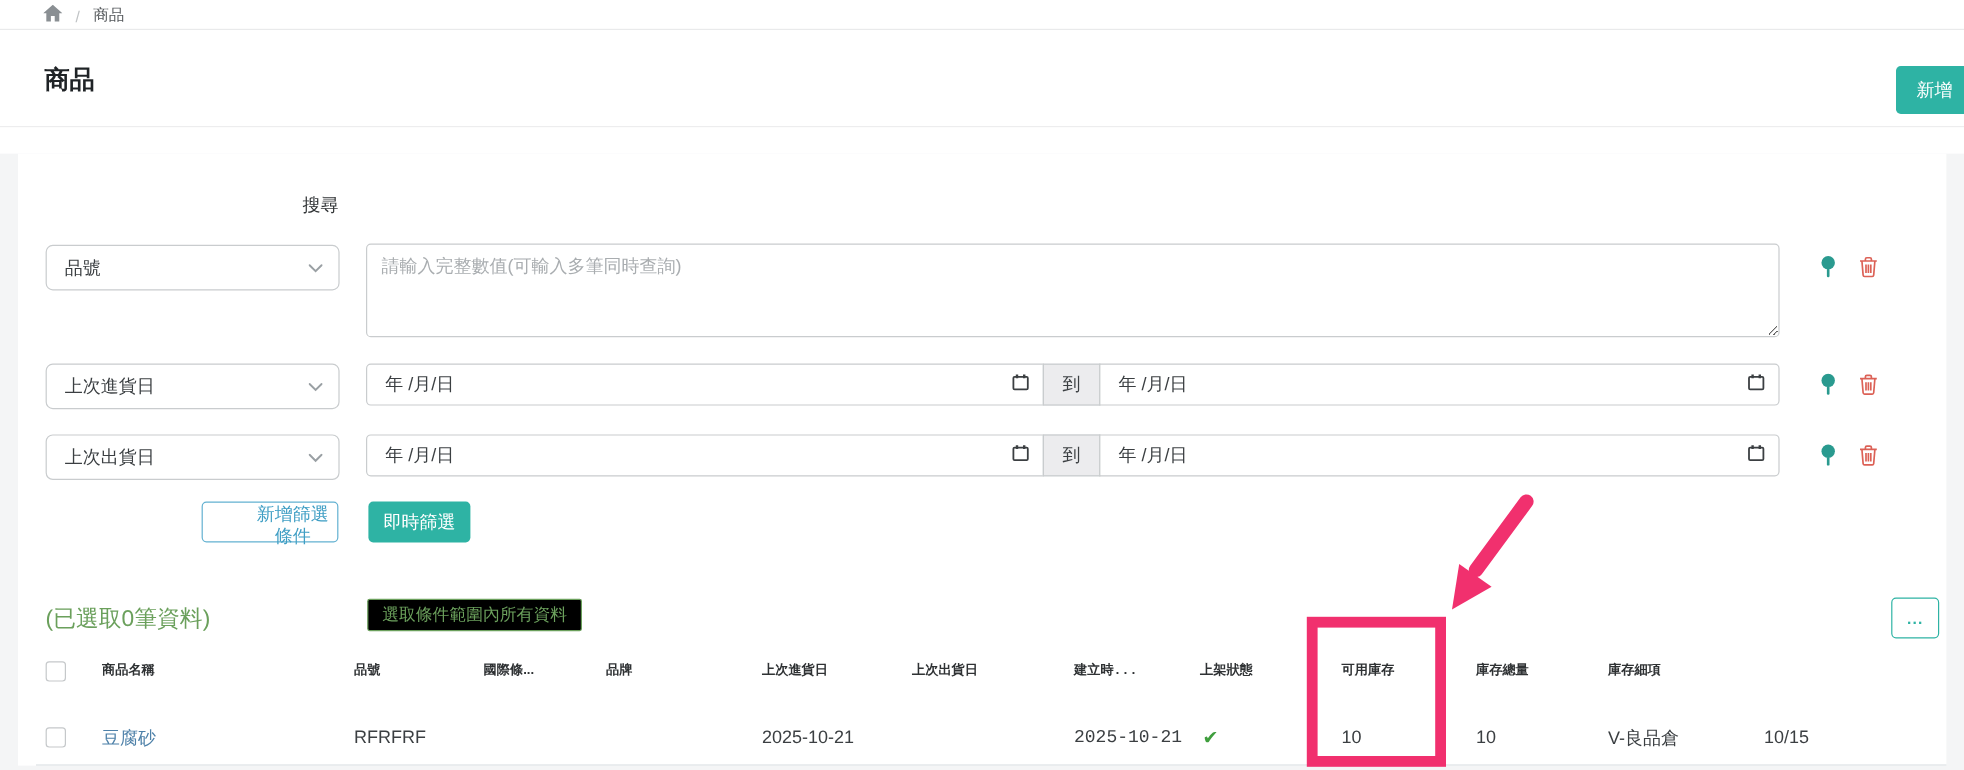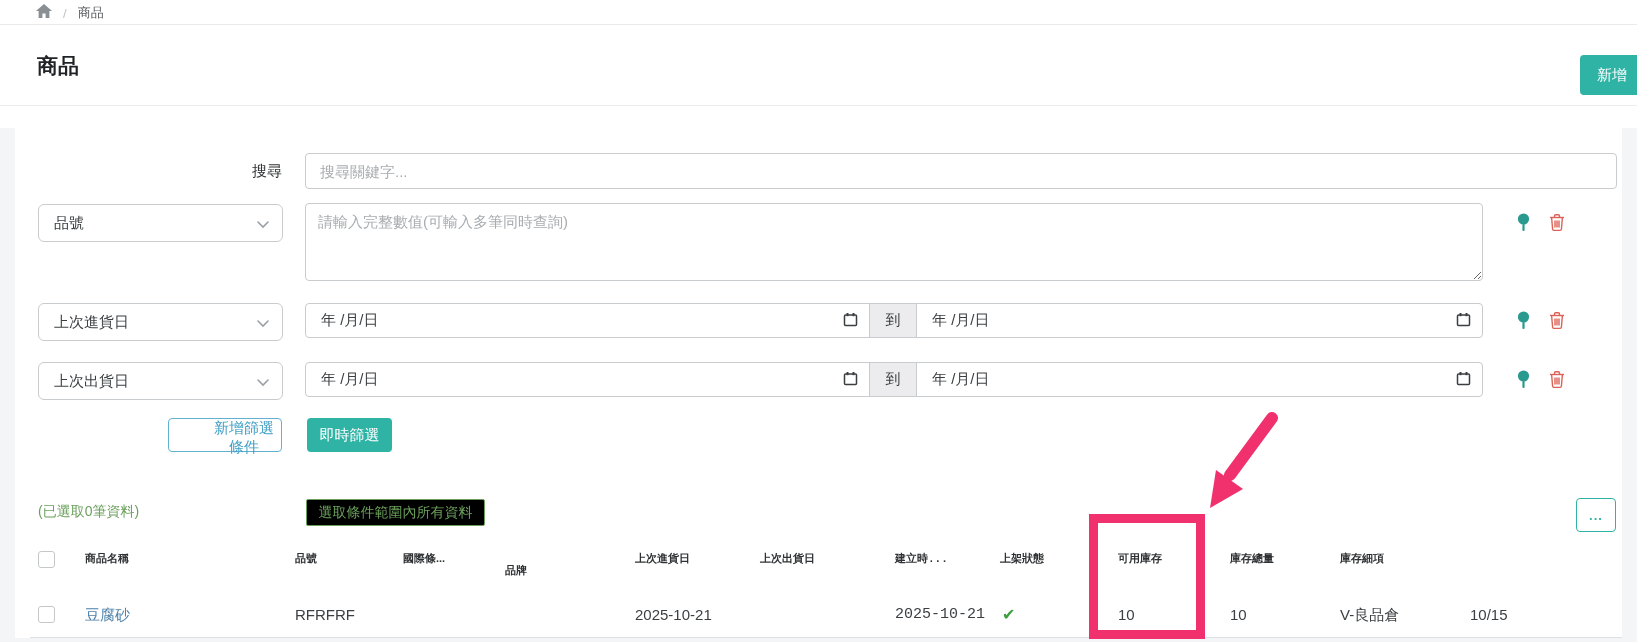--- a/index.html
+++ b/index.html
@@ -51,35 +51,35 @@
   .pin-x { left:1516px; } .trash-x { left:1549px; }
   .icons-r2 { top:213px; } .icons-r3 { top:311px; } .icons-r4 { top:370px; }
 
   .btn-outline-blue { left:168px; top:418px; width:114px; height:34px; background:#fff;
                       border:1px solid #63b1d1; border-radius:4px; color:#3f9ec4; font-size:15px;
                       font-family:inherit; cursor:pointer;padding-left:38px; }
   .btn-teal { left:307px; top:418px; width:85px; height:34px; background:#2eb3a4; border:none;
               border-radius:4px; color:#fff; font-size:15px; font-family:inherit; cursor:pointer; }
 
   
-  .sel-summary { left:38px; top:503px; font-size:14px; color:#6ba05c; }
+  .sel-summary { left:38px; top:503px; font-size:19px; color:#6ba05c; }
   .btn-outline-green { left:306px; top:499px; width:179px; height:27px; background:#000000;
                        border:1px solid #6ba05c; border-radius:2px; color:#6ba05c; font-size:14px;
                        font-family:inherit; cursor:pointer; }
   .btn-more { left:1576px; top:498px; width:40px; height:34px; background:#fff;
               border:1px solid #2eb3a4; border-radius:4px; color:#2eb3a4; font-size:13px;
               font-weight:bold; letter-spacing:1px; font-family:inherit; cursor:pointer; }
 
   
   .checkbox { width:17px; height:17px; border:1px solid #c5c8ca; border-radius:3px; background:#fff;
               cursor:pointer; }
   .cb-head { left:38px; top:551px; } .cb-row { left:38px; top:606px; }
   .th { top:551px; font-size:11px; font-weight:bold; color:#2f3234; white-space:nowrap; }
   .td { top:606px; font-size:15px; color:#3b3f42; white-space:nowrap; }
-  .c-name{left:85px;} .c-item{left:295px;} .c-barcode{left:403px;} .c-brand{left:505px;margin-top:12px;}
+  .c-name{left:85px;} .c-item{left:295px;} .c-barcode{left:403px;} .c-brand{left:505px;}
   .c-lastin{left:635px;} .c-lastout{left:760px;} .c-created{left:895px;font-family:Liberation Mono, monospace;} .c-status{left:1000px;}
   .c-avail{left:1118px;} .c-total{left:1230px;} .c-detail{left:1340px;} .c-detailqty{left:1470px;}
   .link { color:#4e81a9; cursor:pointer; }
   .check-mark { left:1002px; top:605px; color:#3f9e3d; font-size:16px; font-weight:bold; }
   .row-line { left:30px; top:637px; width:1592px; height:1px; background:#dde1e4; }
 
   
   .annot-box { left:1089px; top:514px; width:116px; height:125px; border:9px solid #f1306e;
                pointer-events:none; }
   .annot-arrow { left:1150px; top:400px; pointer-events:none; }
@@ -101,21 +101,20 @@
     <span class="crumb-sep">/</span>
     <span>商品</span>
   </div>
 
   <div class="abs page-title">商品</div>
   <button class="abs add-btn">新增</button>
 
   <div class="abs card"></div>
 
   <div class="abs field-label">搜尋</div>
-  <input class="abs text-input search-input" placeholder="搜尋關鍵字..." style="">
 
   <div class="abs sel sel-1">
     <span>品號</span>
     <span>
       <svg width="12" height="8" viewBox="0 0 12 8">
           <path d="M1 1 L6 6 L11 1" stroke="#9aa0a4" stroke-width="1.6" fill="none" stroke-linecap="round"></path>
         </svg>
     </span>
   </div>
   <textarea class="abs filter-textarea" placeholder="請輸入完整數值(可輸入多筆同時查詢)" style=""></textarea>

